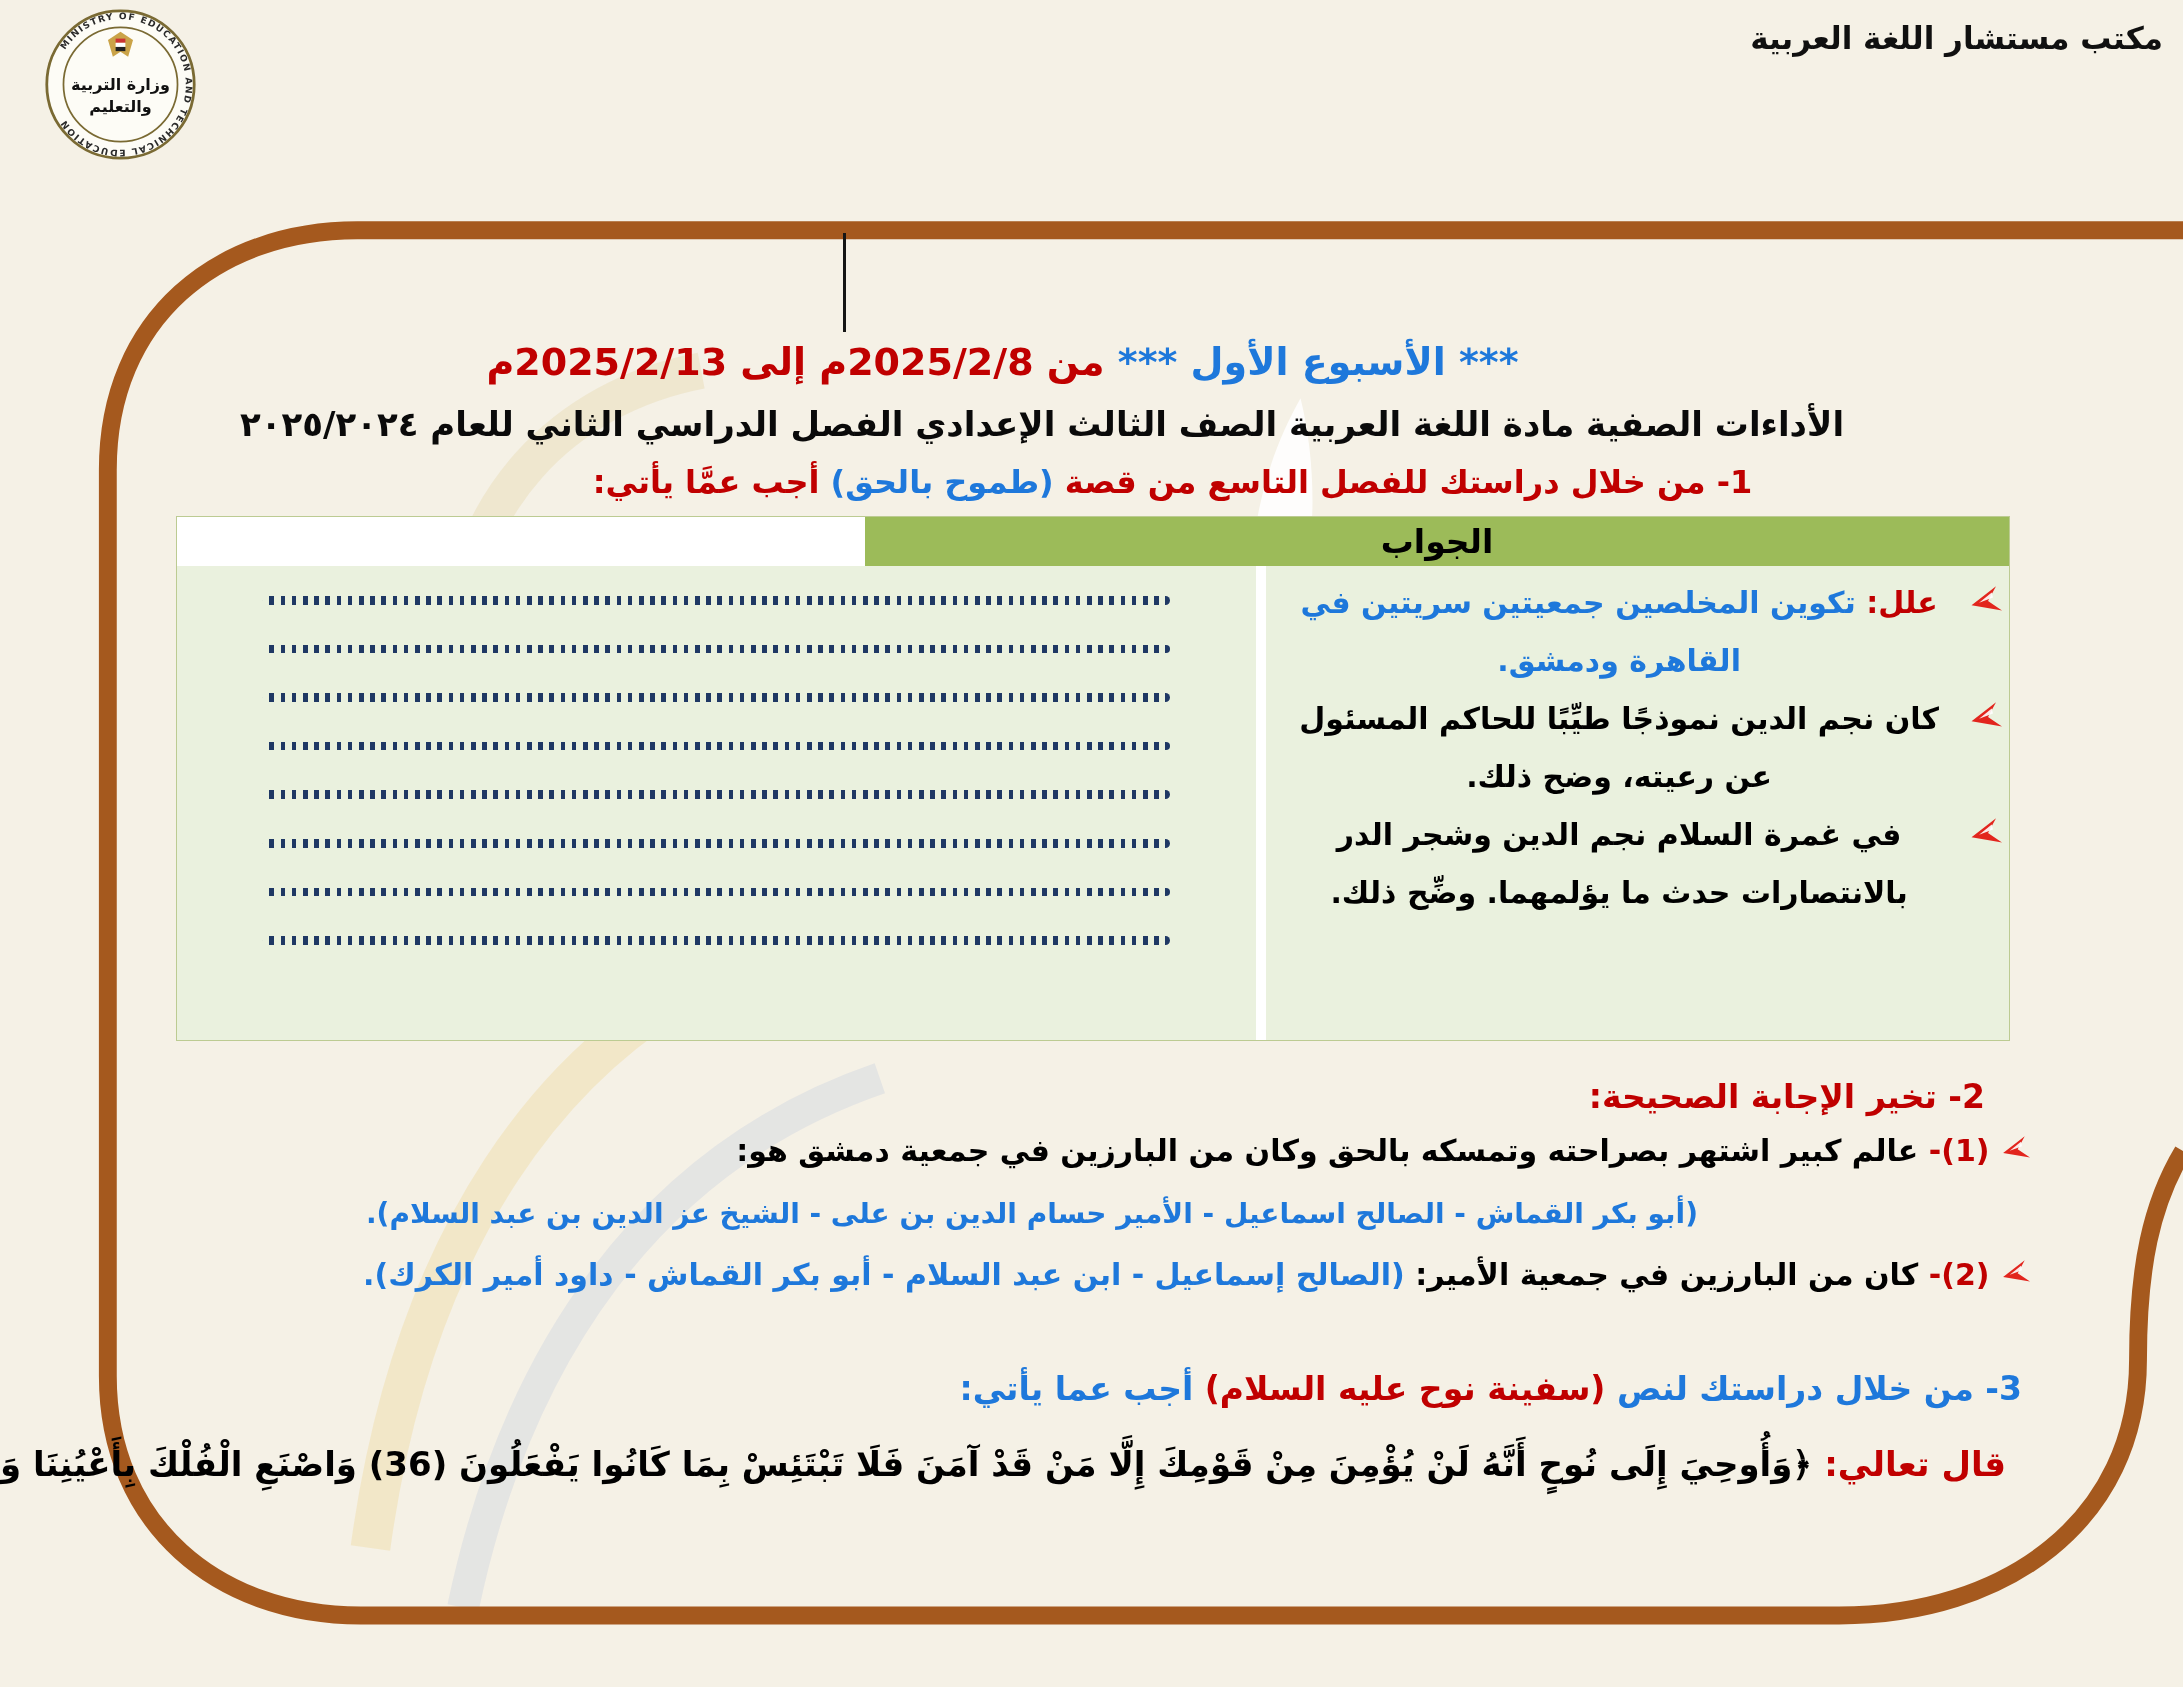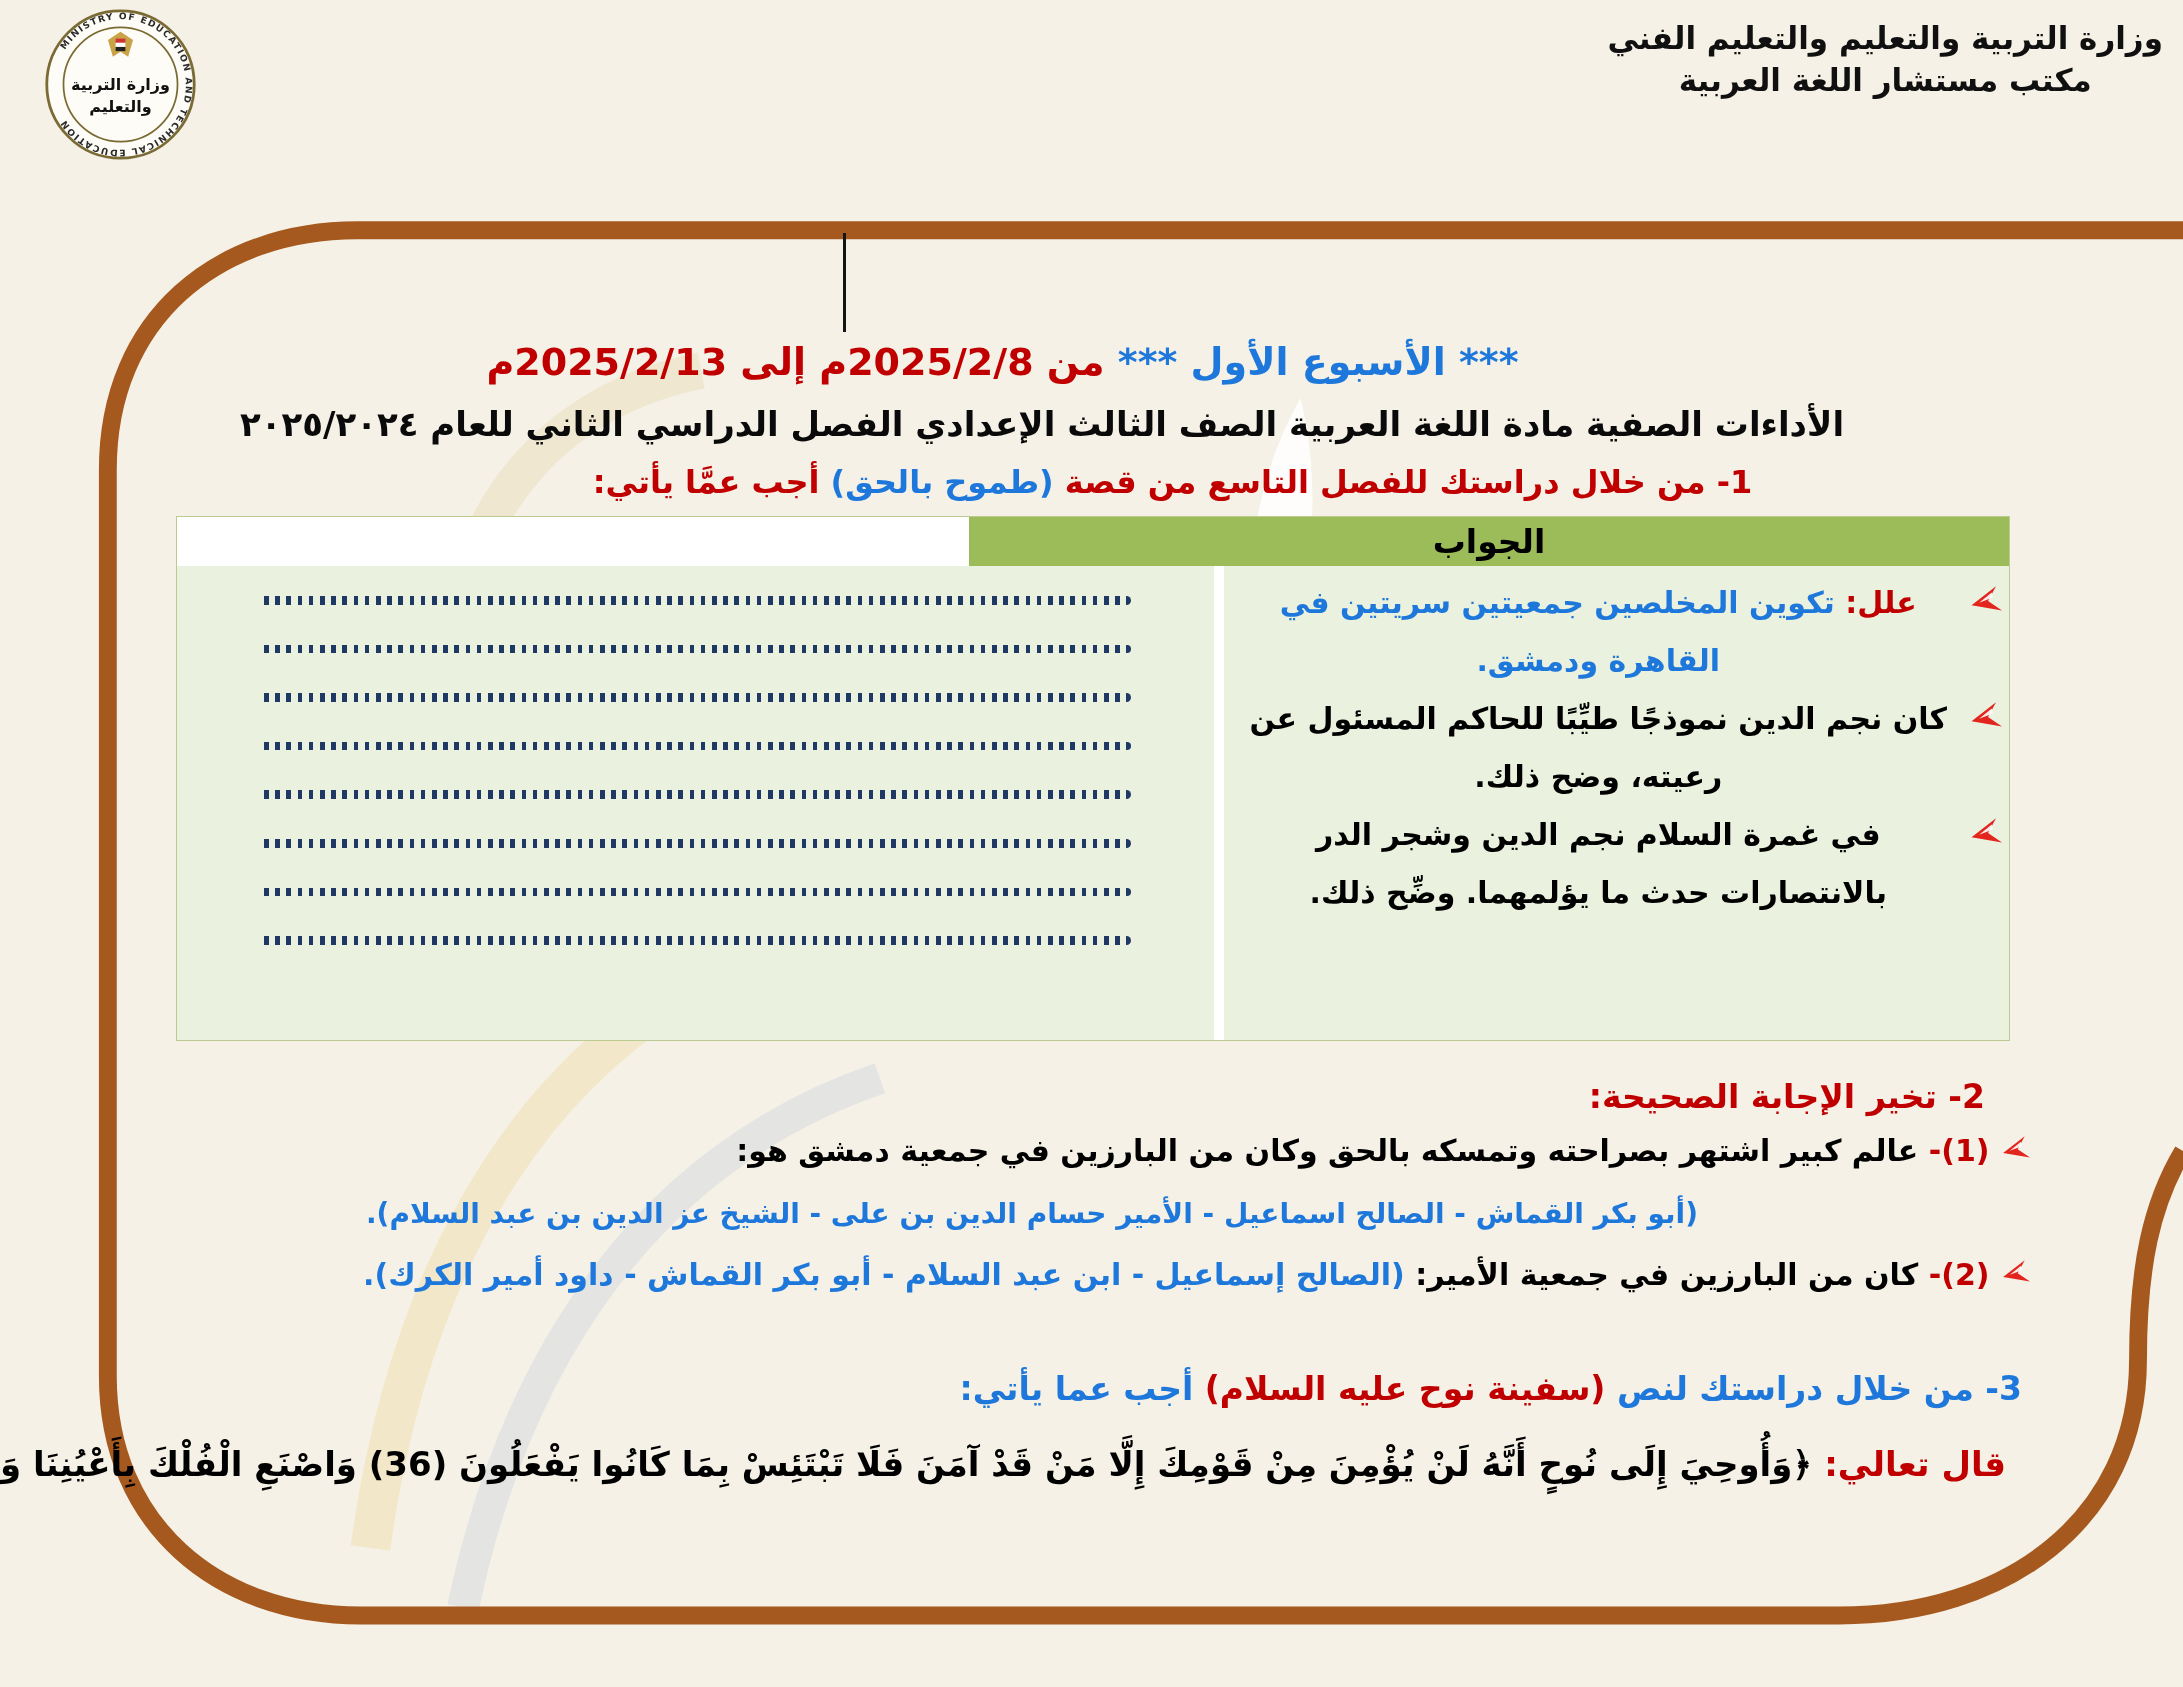--- a/index.html
+++ b/index.html
@@ -35,21 +35,21 @@
   .c-red{color:var(--accent-red)}
   .c-blue{color:var(--accent-blue)}
   .c-black{color:#000}
 
   
   .qa-table{top:516px;right:173px;width:1834px;border:1.3px solid #bccb92;background:#fff}
   .qa-head{display:flex;gap:4px;background:#fff}
   .qa-head .hcell{background:var(--header-green);height:49px;display:flex;align-items:center;justify-content:center;font-size:33px;color:#000}
   .qa-body{display:flex;gap:10px;background:#fff;height:474px}
   .col-q{width:787px}
-  .col-a{width:1040px}
+  .col-a{width:1144px}
   .q-cell{background:var(--cell-green);padding:8px 6.6px 0 10.6px}
   .a-cell{background:var(--cell-green);padding-top:30px;display:flex;flex-direction:column;gap:40px}
   .dotline{height:8.6px;width:84%;margin:0 auto;border-radius:4.6px;
     background:repeating-linear-gradient(to left,var(--dots-navy) 0 4.6px,transparent 4.6px 11.2px)}
   .q-item{display:flex;gap:2.6px}
   .q-item .arrow{flex:0 0 38px;padding-top:12px}
   .q-item p{flex:1;margin:0;text-align:center;font-size:30px;line-height:58px}
 
   
   .section2{top:1077px;right:198px;font-size:33px;color:var(--accent-red);white-space:nowrap}
@@ -77,21 +77,20 @@
   <text font-size="150" font-weight="bold" fill="#4472c4" opacity="0.10" letter-spacing="14">
     <textPath href="#wm-arc">EDUCATION AND TECHNICAL</textPath>
   </text>
 </svg>
 
 <svg class="layer" width="2183" height="1687" viewBox="0 0 3300 2550">
   <path d="M 3300 348 L 540 348 C 330 348 163 480 163 710 L 163 2080 C 163 2305 330 2442 545 2442 L 2780 2442 C 3030 2442 3232 2300 3232 2055 C 3232 1915 3252 1820 3300 1740" fill="none" stroke="#a5591e" stroke-width="27"></path>
 </svg>
 
 <div class="abs ministry">
-  <div>وزارة التربية والتعليم والتعليم الفني</div>
   <div>مكتب مستشار اللغة العربية</div>
 </div>
 
 <svg class="abs logo" viewBox="0 0 220 220">
   <circle cx="110" cy="110" r="106" fill="#fdfcf6" stroke="#7a6a33" stroke-width="4"></circle>
   <circle cx="110" cy="110" r="82" fill="none" stroke="#7a6a33" stroke-width="2.5"></circle>
   <defs>
       <path id="ringpath" d="M110,110 m-94,0 a94,94 0 1,1 188,0 a94,94 0 1,1 -188,0"></path>
     </defs>
   <text font-size="13" font-weight="bold" fill="#2a2a2a" letter-spacing="2">

